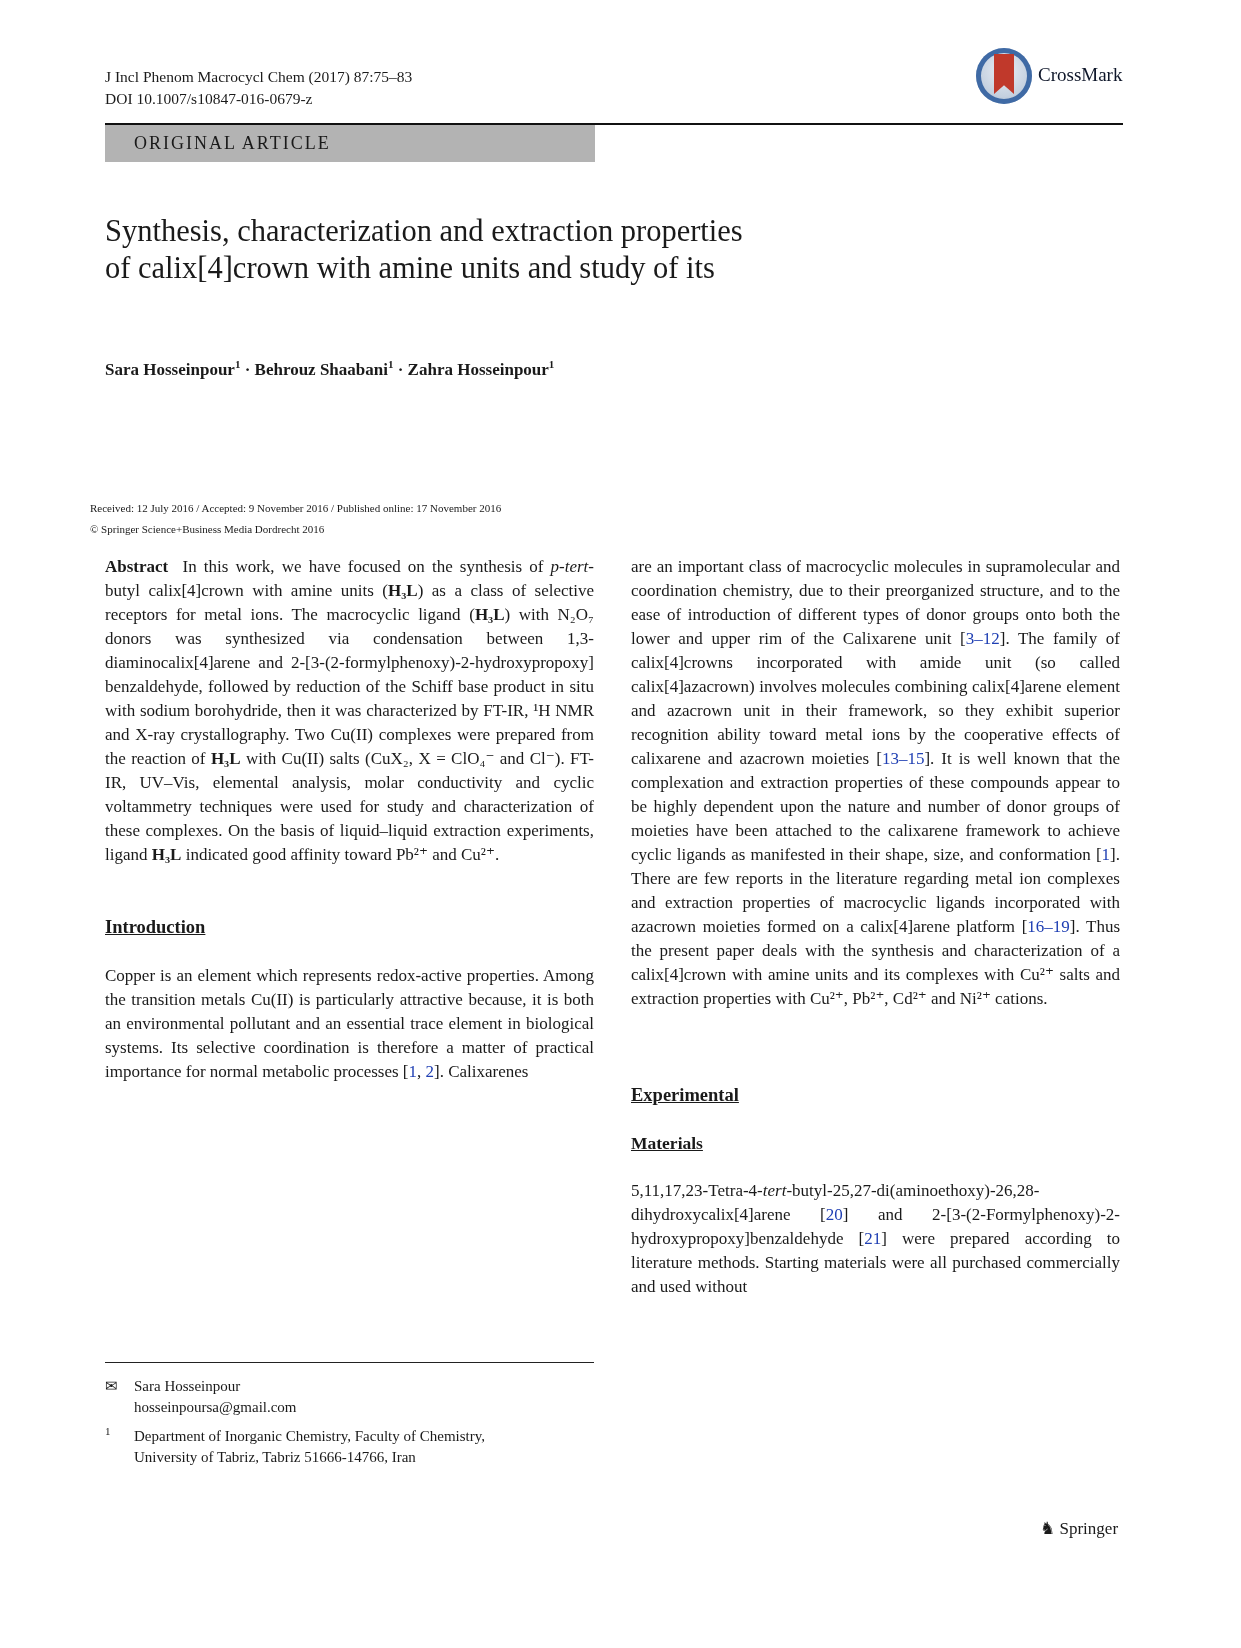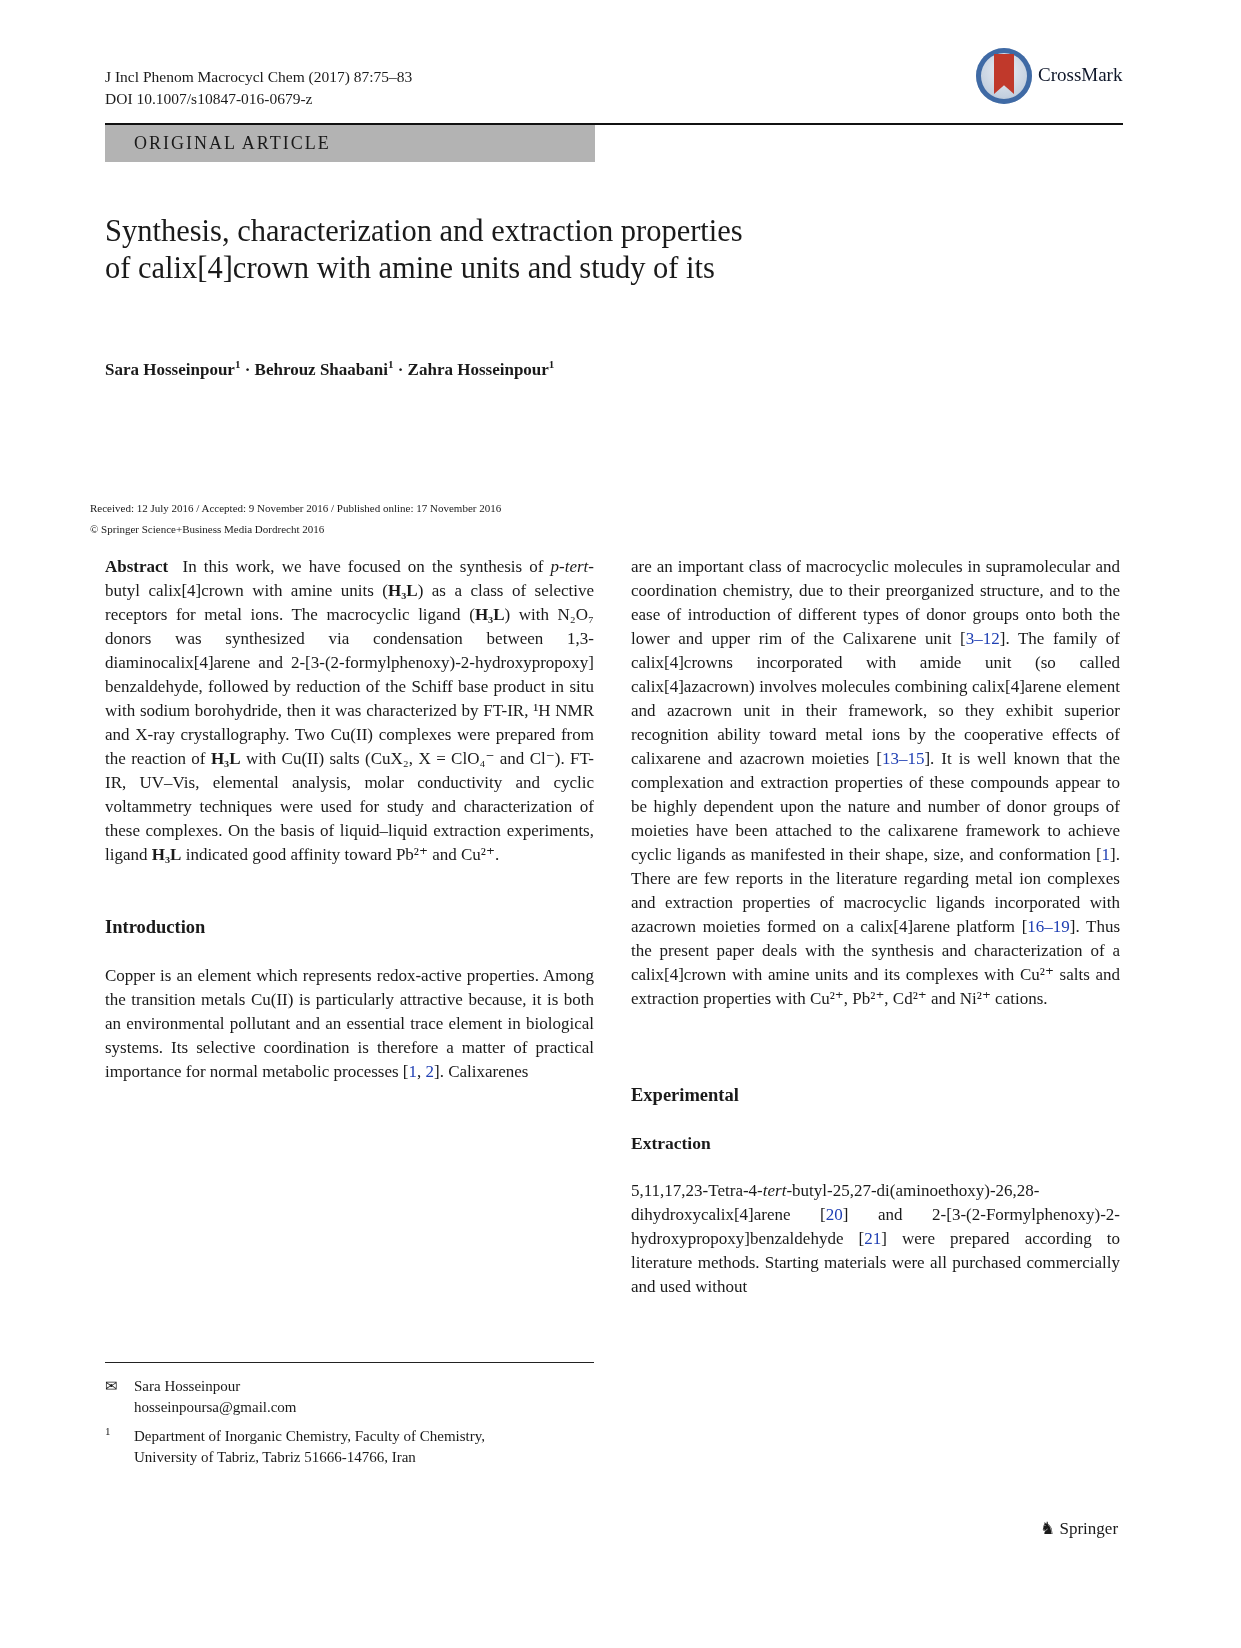--- a/index.html
+++ b/index.html
@@ -20,21 +20,21 @@
   .title { left:105px; top:213px; width:780px; font-size:30.5px; line-height:37px; font-weight:normal; }
   .authors { left:105px; top:360px; font-size:17px; font-weight:bold; }
   .authors sup { font-size:11px; }
   .dates { left:90px; top:498px; font-size:11px; line-height:21px; }
   .col { position:absolute; width:489px; font-size:17px; line-height:24px; text-align:justify; }
   .colL { left:105px; }
   .colR { left:631px; }
   .para { margin:0; }
   .para b { font-weight:bold; }
   .cite { color:#1f3fb3; }
-  .heading { font-weight:bold; font-size:18.5px; margin:0; }
+  .heading { font-weight:bold; font-size:18.5px; margin:0;text-decoration:underline; }
   .kw { margin:0; }
   .footnote-rule { left:105px; top:1362px; width:489px; height:1px; background:#222; }
   .fn { left:105px; font-size:15px; line-height:21px; }
   .fn .mark { display:inline-block; width:29px; }
   .springer { left:1040px; top:1518px; font-size:17px; }
   sub, sup { font-size:11px; line-height:0; }
 </style>
 </head>
 <body>
 
@@ -77,21 +77,21 @@
   <p class="para" style="margin-top:25px;">
     <span>Copper is an element which represents redox-active properties. Among the transition metals Cu(II) is particularly attractive because, it is both an environmental pollutant and an essential trace element in biological systems. Its selective coordination is therefore a matter of practical importance for normal metabolic processes [</span><a class="cite">1</a>, <a class="cite">2</a><span>]. Calixarenes</span>
   </p>
 </div>
 
 <div class="col colR" style="top:555px;">
   <p class="para">
     <span>are an important class of macrocyclic molecules in supramolecular and coordination chemistry, due to their preorganized structure, and to the ease of introduction of different types of donor groups onto both the lower and upper rim of the Calixarene unit [</span><a class="cite">3–12</a><span>]. The family of calix[4]crowns incorporated with amide unit (so called calix[4]azacrown) involves molecules combining calix[4]arene element and azacrown unit in their framework, so they exhibit superior recognition ability toward metal ions by the cooperative effects of calixarene and azacrown moieties [</span><a class="cite">13–15</a><span>]. It is well known that the complexation and extraction properties of these compounds appear to be highly dependent upon the nature and number of donor groups of moieties have been attached to the calixarene framework to achieve cyclic ligands as manifested in their shape, size, and conformation [</span><a class="cite">1</a><span>]. There are few reports in the literature regarding metal ion complexes and extraction properties of macrocyclic ligands incorporated with azacrown moieties formed on a calix[4]arene platform [</span><a class="cite">16–19</a><span>]. Thus the present paper deals with the synthesis and characterization of a calix[4]crown with amine units and its complexes with Cu²⁺ salts and extraction properties with Cu²⁺, Pb²⁺, Cd²⁺ and Ni²⁺ cations.</span>
   </p>
   <p class="heading" style="margin-top:72px;">Experimental</p>
-  <p class="heading" style="margin-top:24px; font-size:17.5px;">Extraction</p>
+  <p class="heading" style="margin-top:24px; font-size:17.5px;">Materials</p>
   <p class="para" style="margin-top:24px;">
     <span>5,11,17,23-Tetra-4-</span><i>tert</i><span>-butyl-25,27-di(aminoethoxy)-26,28-dihydroxycalix[4]arene [</span><a class="cite">20</a><span>] and 2-[3-(2-Formylphenoxy)-2-hydroxypropoxy]benzaldehyde [</span><a class="cite">21</a><span>] were prepared according to literature methods. Starting materials were all purchased commercially and used without</span>
   </p>
 </div>
 
 <div class="abs footnote-rule"></div>
 <div class="abs fn" style="top:1376px;">
   <div><span class="mark">✉</span><span>Sara Hosseinpour</span></div>
   <div><span class="mark"></span><span>hosseinpoursa@gmail.com</span></div>
 </div>

